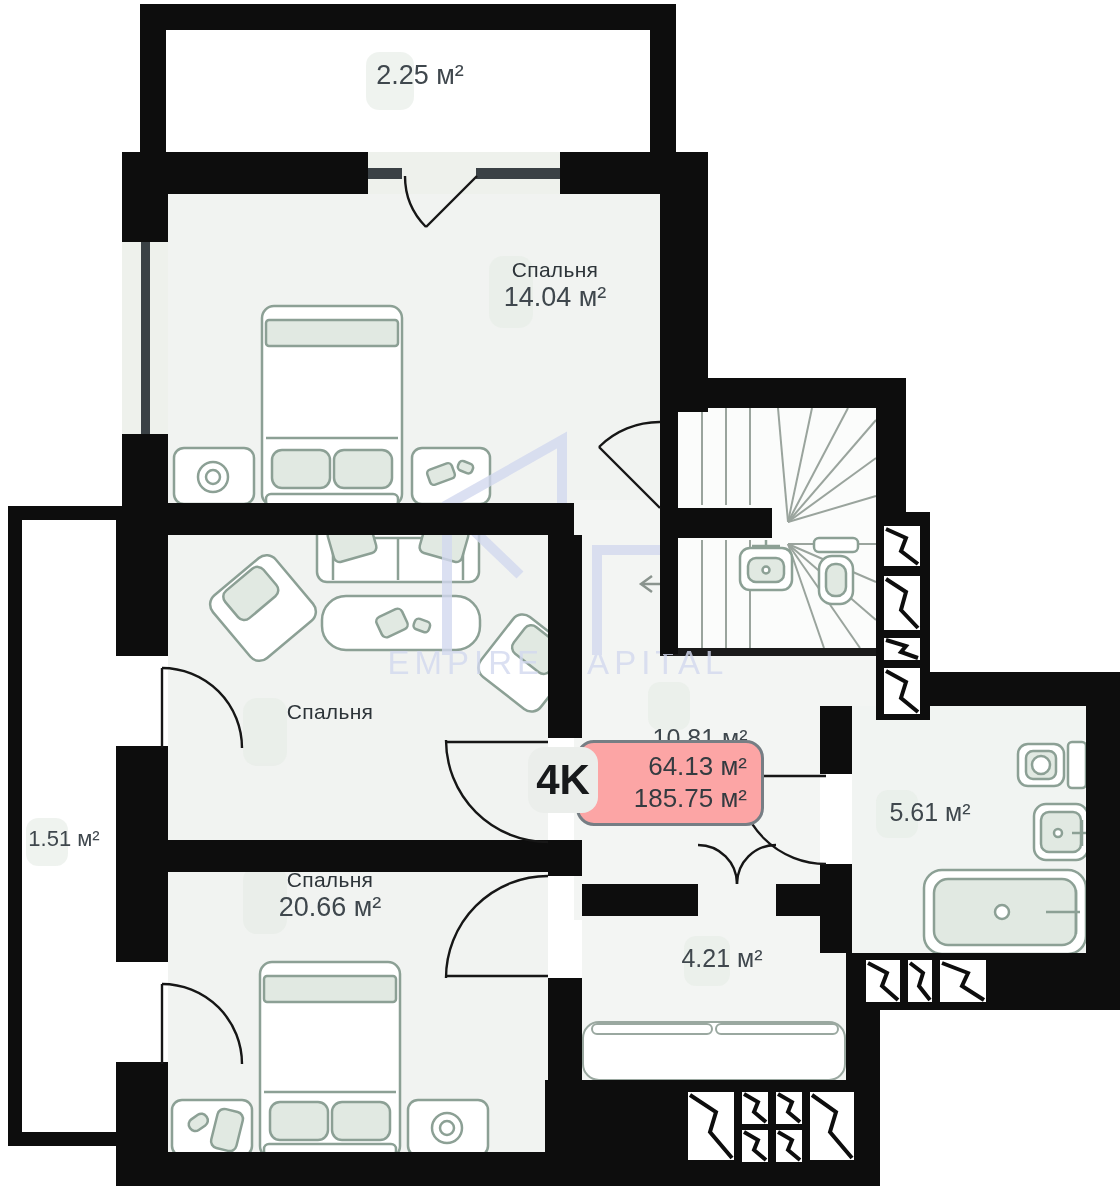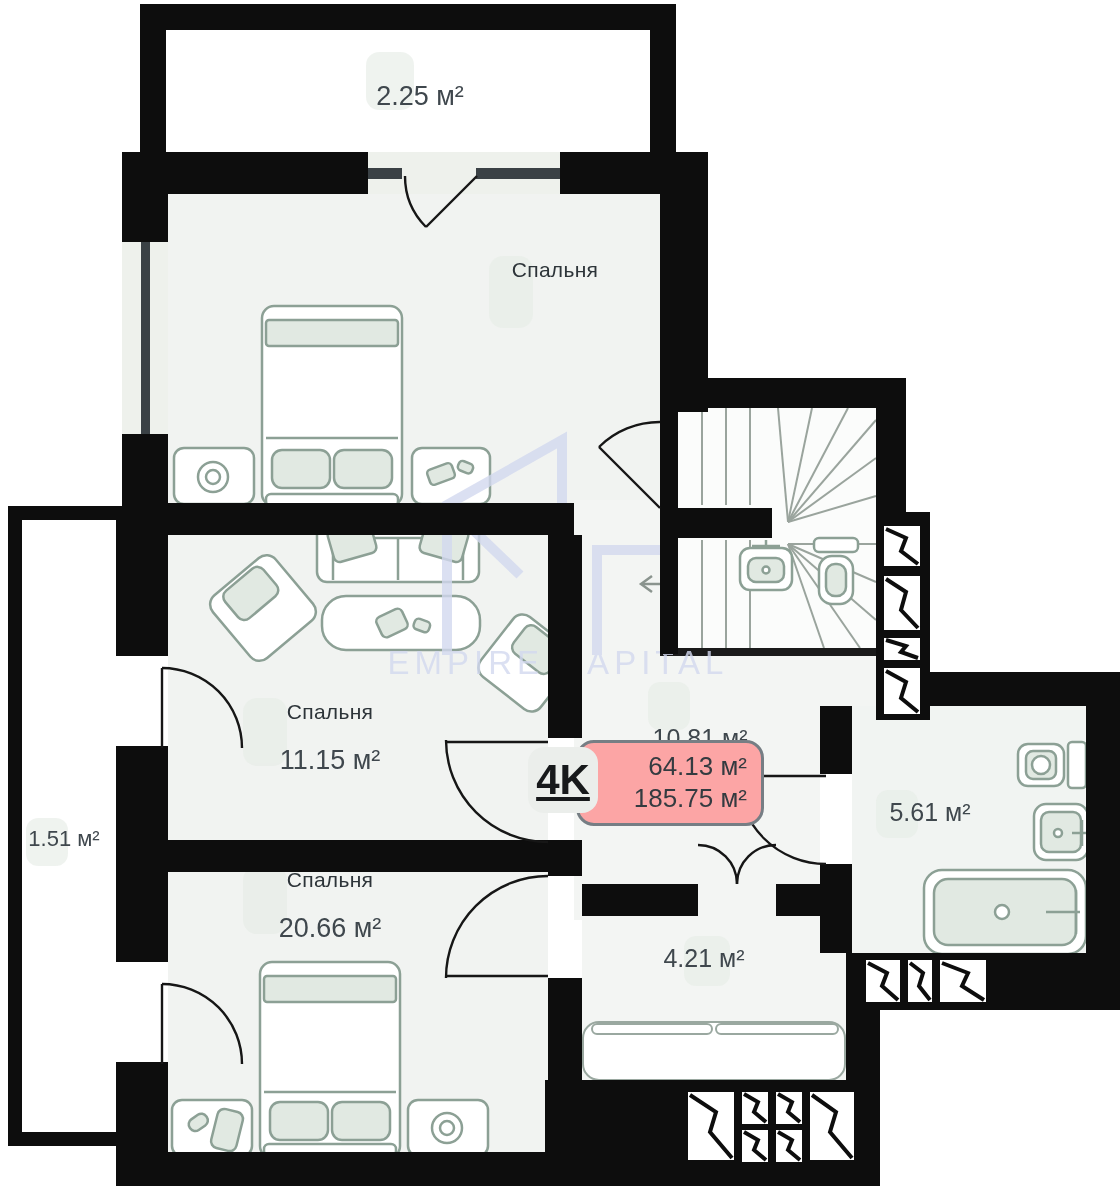--- a/index.html
+++ b/index.html
@@ -1,31 +1,31 @@
 <!DOCTYPE html>
 <html><head>
 <meta charset="utf-8">
 <style>
   html,body{margin:0;padding:0;background:#ffffff;}
   .canvas{position:relative;width:1120px;height:1200px;background:#ffffff;overflow:hidden;
           font-family:"Liberation Sans", sans-serif;}
   .canvas svg{position:absolute;left:0;top:0;}
   .lbl{position:absolute;text-align:center;color:#3d454b;line-height:1.15;}
   .lbl .nm{font-weight:400;font-size:21px;color:#2d3439;letter-spacing:.3px;}
-  .lbl .ar{font-size:27px;color:#3f474d;margin-top:21px;}
+  .lbl .ar{font-size:27px;color:#3f474d;margin-top:0;}
   .lbl.small .ar{font-size:22px;margin-top:0;}
   .lbl.mid .ar{font-size:25px;margin-top:0;}
   .badge{position:absolute;width:226px;height:86px;}
   .badge-outline{position:absolute;left:48px;top:0;width:168px;height:80px;
     border:3px solid #767e84;border-radius:18px;background:#fca5a5;
     display:flex;flex-direction:column;justify-content:center;align-items:flex-end;
     padding-right:14px;font-size:26px;color:#343b40;line-height:1.22;}
   .badge-type{position:absolute;left:0;top:7px;width:70px;height:66px;background:#ebeeeb;
     border-radius:16px;display:flex;align-items:center;justify-content:center;
-    font-weight:800;font-size:42px;color:#17191b;text-decoration:underline;}
+    font-weight:800;font-size:42px;color:#17191b;}
 </style>
 </head>
 <body>
 
 <div class="canvas">
 <svg width="1120" height="1200" viewBox="0 0 1120 1200">
 
   <g>
     <rect x="0" y="0" width="1120" height="1200" fill="#ffffff"></rect>
     <rect x="168" y="194" width="492" height="312" fill="#f1f3f1"></rect>
@@ -320,45 +320,45 @@
     <path d="M 737 884 A 39 39 0 0 1 776 845"></path>
   </g>
 </svg>
 
 <div class="lbl" style="left:330px;top:60px;width:180px">
   <div class="ar">2.25 м²</div>
 </div>
 
 <div class="lbl" style="left:455px;top:258px;width:200px">
   <div class="nm">Спальня</div>
+  <div class="ar">14.04 м²</div>
 </div>
 
 <div class="lbl" style="left:228px;top:700px;width:204px">
   <div class="nm">Спальня</div>
-  <div class="ar">11.15 м²</div>
 </div>
 
 <div class="lbl" style="left:228px;top:868px;width:204px">
   <div class="nm">Спальня</div>
   <div class="ar">20.66 м²</div>
 </div>
 
 <div class="lbl small" style="left:8px;top:826px;width:112px">
   <div class="ar">1.51 м²</div>
 </div>
 
 <div class="lbl mid" style="left:610px;top:724px;width:180px">
   <div class="ar">10.81 м²</div>
 </div>
 
 <div class="lbl mid" style="left:846px;top:798px;width:168px">
   <div class="ar">5.61 м²</div>
 </div>
 
-<div class="lbl mid" style="left:620px;top:944px;width:168px">
+<div class="lbl mid" style="left:638px;top:944px;width:168px">
   <div class="ar">4.21 м²</div>
 </div>
 
 <div class="badge" style="left:528px;top:740px">
   <div class="badge-outline">
     <div>64.13 м²</div>
     <div>185.75 м²</div>
   </div>
   <div class="badge-type">4K</div>
 </div>

